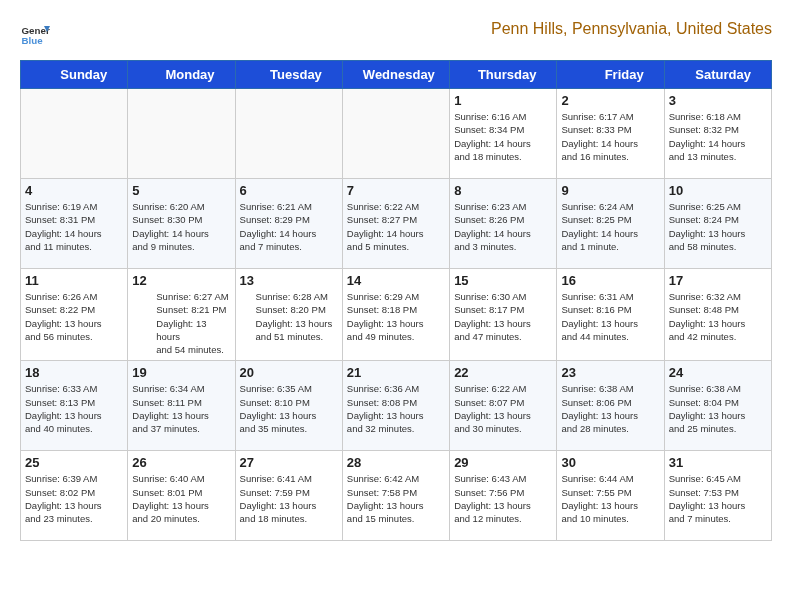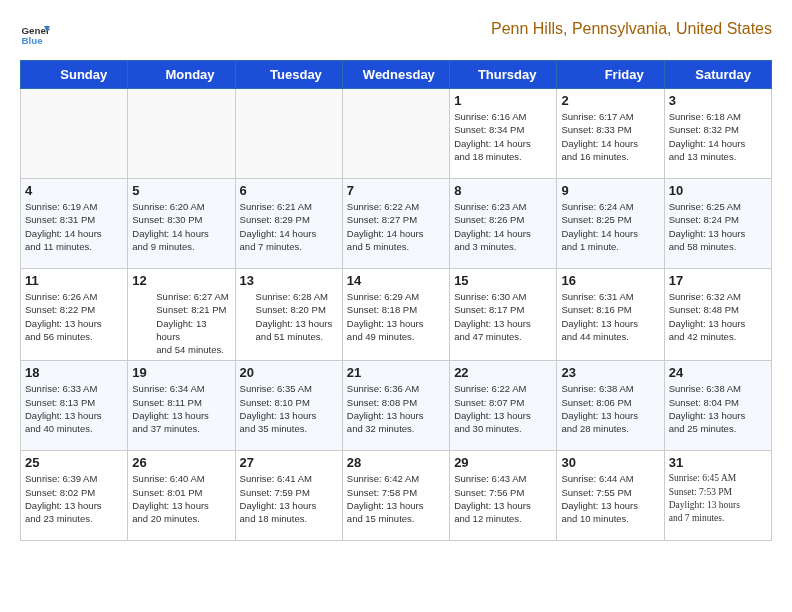--- a/index.html
+++ b/index.html
@@ -328,20 +328,20 @@
         </td>
         <td>
           <span class="day-number">30</span>
           <div class="day-info" style="white-space: pre-line;">Sunrise: 6:44 AM
 Sunset: 7:55 PM
 Daylight: 13 hours
 and 10 minutes.</div>
         </td>
         <td>
           <span class="day-number">31</span>
-          <div class="day-info" style="white-space: pre-line; font-family: Liberation Serif, serif;">Sunrise: 6:45 AM
+          <div class="day-info" style="white-space: pre-line;">Sunrise: 6:45 AM
 Sunset: 7:53 PM
 Daylight: 13 hours
 and 7 minutes.</div>
         </td>
       </tr>
     </tbody>
 </table>
 
 </body></html>

